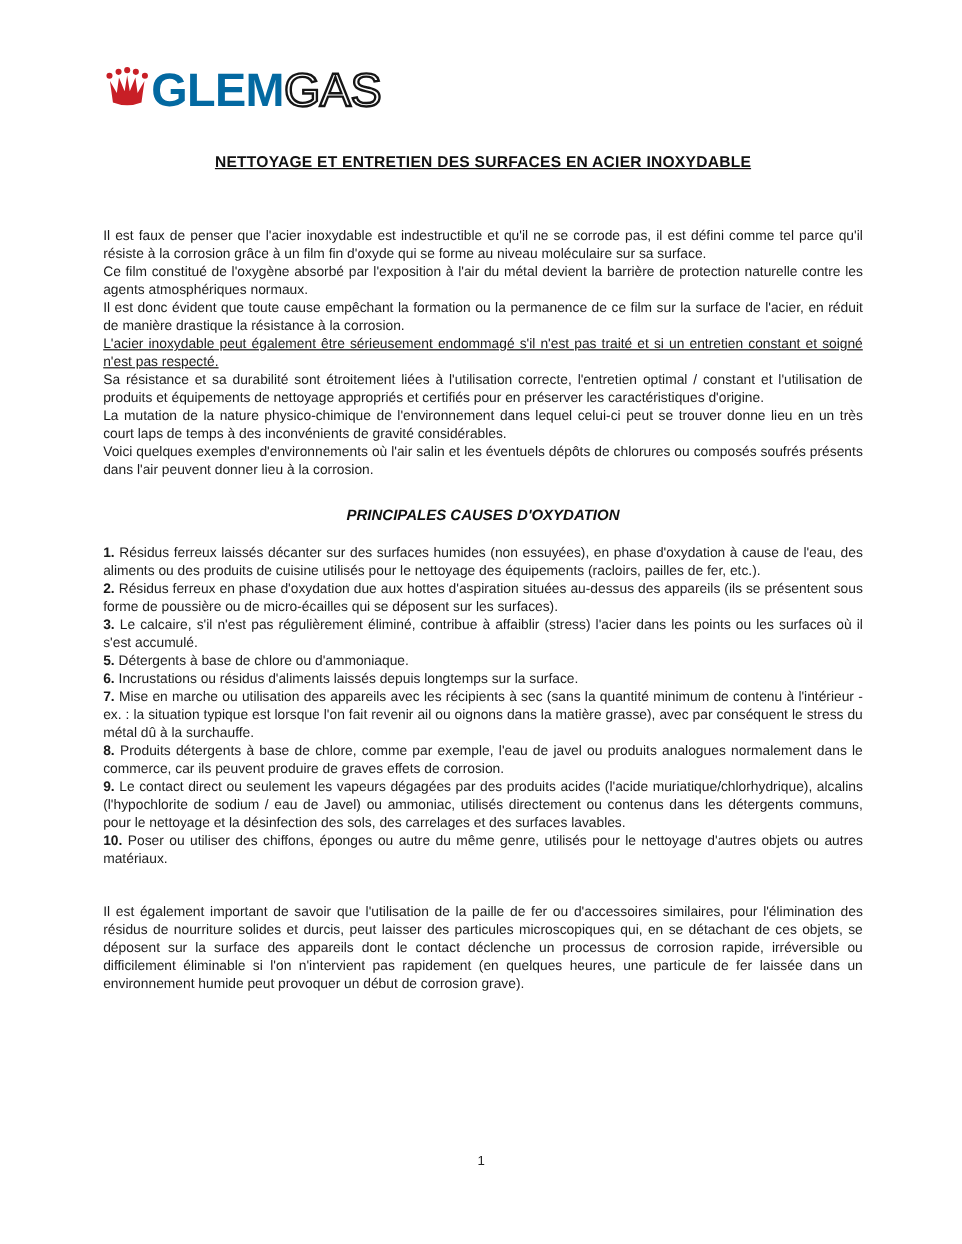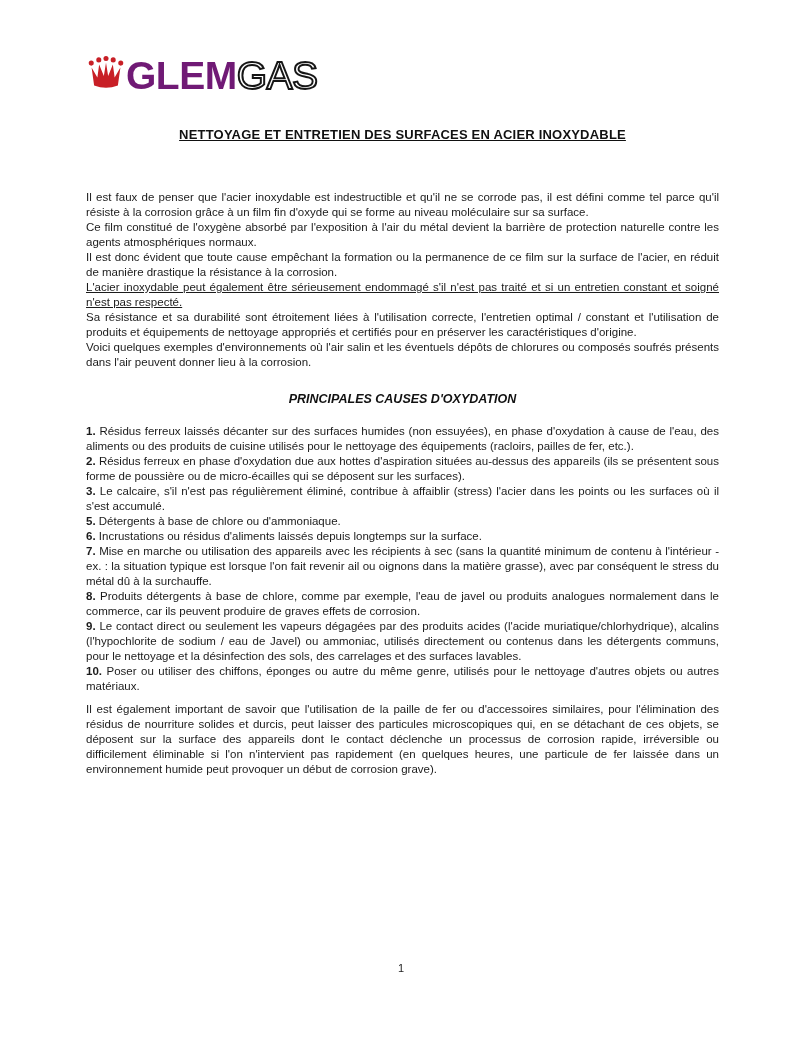--- a/index.html
+++ b/index.html
@@ -24,21 +24,21 @@
     gap: 2px;
     height: 44px;
   }
   .crown { width: 36px; height: 40px; display: block; margin-bottom: 1px; }
   .brand {
     font-size: 39px;
     line-height: 40px;
     letter-spacing: -0.5px;
     white-space: nowrap;
   }
-  .brand .glem { font-weight: bold; color: #701a75; }
+  .brand .glem { font-weight: bold; color: #0369a1; }
   .brand .gas  {
     font-weight: normal;
     color: #0369a1;
     -webkit-text-fill-color: #ffffff;
     -webkit-text-stroke: 2px #161616;
   }
 
   
   .title {
     margin: 0;
@@ -66,21 +66,21 @@
   .content {
     position: absolute;
     top: 0; left: 86px; right: 83px;
   }
   .bodytext { font-size: 11.5px; line-height: 15px; }
   .bodytext p { margin: 0; text-align: justify; }
   .intro { margin-top: 48px; }
   p.underlined { text-decoration: underline; }
   .num { font-weight: bold; }
   .itx.multiline { white-space: pre-line; }
-  .closing { margin-top: 8px; }
+  .closing { margin-top: 29px; }
 
   
   .page-number {
     position: absolute;
     top: 962px;
     left: 0; right: 0;
     text-align: center;
     font-size: 11px;
     color: #222;
   }
@@ -109,20 +109,21 @@
       <span class="doc-title">NETTOYAGE ET ENTRETIEN DES SURFACES EN ACIER INOXYDABLE</span>
     </div>
 
     <div class="bodytext">
       <div class="intro">
         <p>Il est faux de penser que l'acier inoxydable est indestructible et qu'il ne se corrode pas, il est défini comme tel parce qu'il résiste à la corrosion grâce à un film fin d'oxyde qui se forme au niveau moléculaire sur sa surface.</p>
         <p>Ce film constitué de l'oxygène absorbé par l'exposition à l'air du métal devient la barrière de protection naturelle contre les agents atmosphériques normaux.</p>
         <p>Il est donc évident que toute cause empêchant la formation ou la permanence de ce film sur la surface de l'acier, en réduit de manière drastique la résistance à la corrosion.</p>
         <p class="underlined">L'acier inoxydable peut également être sérieusement endommagé s'il n'est pas traité et si un entretien constant et soigné n'est pas respecté.</p>
         <p>Sa résistance et sa durabilité sont étroitement liées à l'utilisation correcte, l'entretien optimal / constant et l'utilisation de produits et équipements de nettoyage appropriés et certifiés pour en préserver les caractéristiques d'origine.</p>
+        <p>La mutation de la nature physico-chimique de l'environnement dans lequel celui-ci peut se trouver donne lieu en un très court laps de temps à des inconvénients de gravité considérables.</p>
         <p>Voici quelques exemples d'environnements où l'air salin et les éventuels dépôts de chlorures ou composés soufrés présents dans l'air peuvent donner lieu à la corrosion.</p>
       </div>
 
       <h2 class="subheading">PRINCIPALES CAUSES D'OXYDATION</h2>
 
       <div class="list">
         <p><span class="num">1.</span> <span class="itx">Résidus ferreux laissés décanter sur des surfaces humides (non essuyées), en phase d'oxydation à cause de l'eau, des aliments ou des produits de cuisine utilisés pour le nettoyage des équipements (racloirs, pailles de fer, etc.).</span></p>
         <p><span class="num">2.</span> <span class="itx">Résidus ferreux en phase d'oxydation due aux hottes d'aspiration situées au-dessus des appareils (ils se présentent sous forme de poussière ou de micro-écailles qui se déposent sur les surfaces).</span></p>
         <p><span class="num">3.</span> <span class="itx">Le calcaire, s'il n'est pas régulièrement éliminé, contribue à affaiblir (stress) l'acier dans les points ou les surfaces où il s'est accumulé.</span></p>
         <p><span class="num">5.</span> <span class="itx">Détergents à base de chlore ou d'ammoniaque.</span></p>

